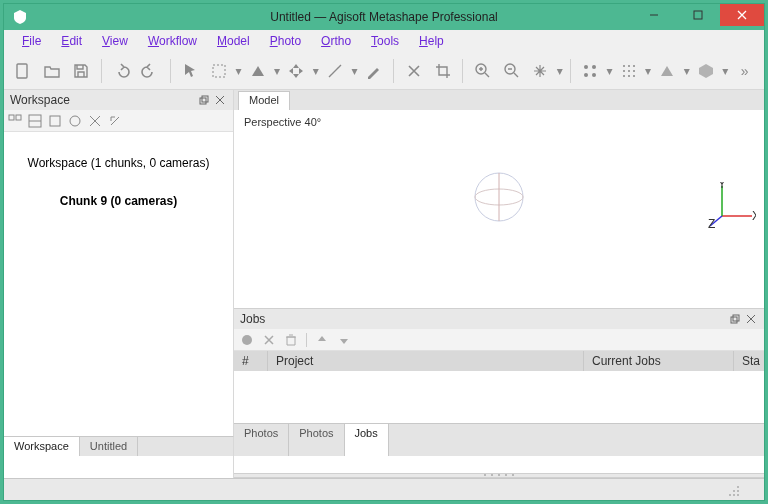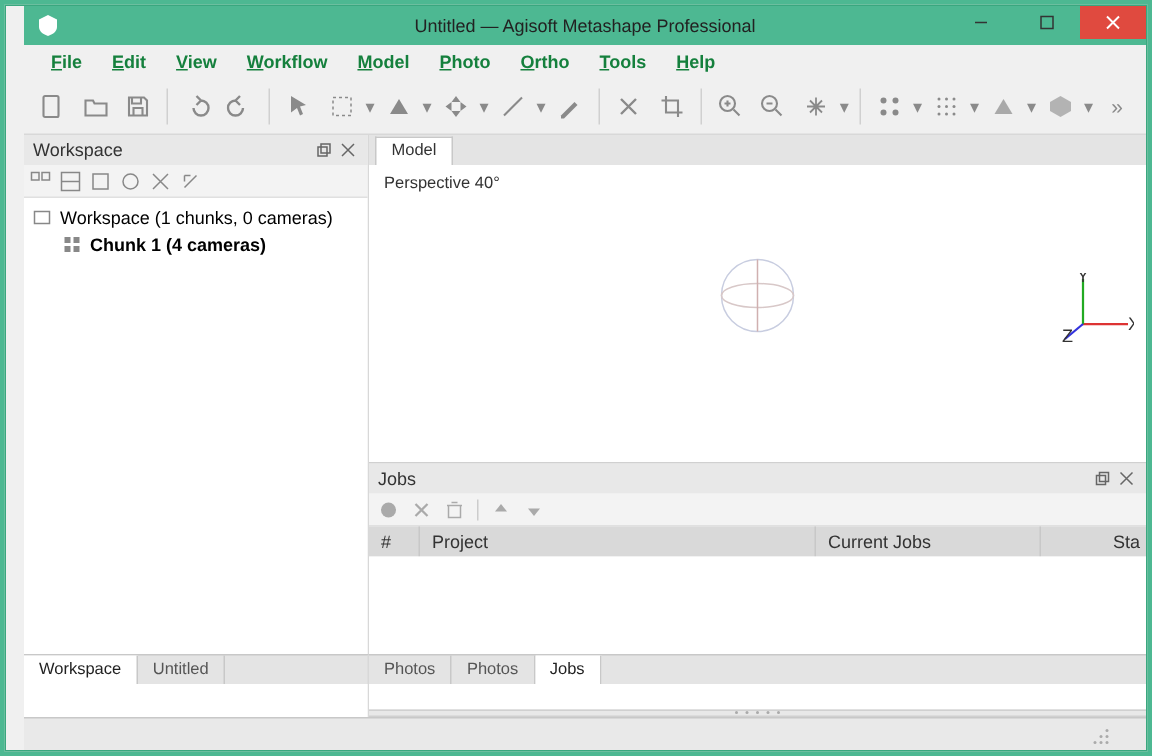--- a/index.html
+++ b/index.html
@@ -1,60 +1,60 @@
 <!DOCTYPE html>
 <html><head>
 <meta charset="utf-8">
 <style>
 * { margin: 0; padding: 0; box-sizing: border-box; font-family: "Segoe UI", Tahoma, sans-serif; font-size: 12px; }
 body { width: 768px; height: 504px; background: #4db892; padding: 3px; overflow: hidden; }
-.window { width: 100%; height: 100%; background: #f0f0f0; display: flex; flex-direction: column; border: 1px solid #3aa77f; padding-left: 12px; }
+.window { width: 100%; height: 100%; background: #f0f0f0; display: flex; flex-direction: column; border: 1px solid #3aa77f; }
 .titlebar { height: 26px; background: #4db892; display: flex; align-items: center; position: relative; }
 .titlebar-icon { width: 16px; height: 16px; margin-left: 8px; }
 .titlebar-title { position: absolute; left: 50%; transform: translateX(-50%); color: #222; font-size: 12px; }
 .titlebar-controls { position: absolute; right: 0; top: 0; display: flex; }
 .tbc { width: 44px; height: 22px; display: flex; align-items: center; justify-content: center; color: #333; }
 .tbc.close { background: #e04a3f; color: #fff; }
 .menubar { height: 22px; background: #f0f0f0; display: flex; align-items: center; padding: 0 10px; gap: 4px; }
-.menu-item { padding: 2px 8px; color: #15803d; cursor: default; font-weight: bold; }
+.menu-item { padding: 2px 8px; color: #6d28d9; cursor: default; }
 .menu-item u { text-decoration: underline; }
 .toolbar { height: 38px; background: #f0f0f0; display: flex; align-items: center; padding: 0 6px; gap: 2px; border-bottom: 1px solid #d8d8d8; }
 .tbtn { width: 28px; height: 28px; display: flex; align-items: center; justify-content: center; color: #8a8a8a; border-radius: 2px; }
 .tbtn svg { width: 18px; height: 18px; }
 .tsep { width: 1px; height: 24px; background: #d0d0d0; margin: 0 4px; }
 .dropdown-caret { width: 8px; display:flex; align-items:center; justify-content:center; color:#8a8a8a; }
 .body { flex: 1; display: flex; min-height: 0; }
 .left-pane { width: 230px; background: #fff; display: flex; flex-direction: column; border-right: 1px solid #d8d8d8; }
 .panel-header { height: 20px; background: #e8e8e8; display: flex; align-items: center; padding: 0 6px; font-size: 11px; color: #333; }
 .panel-header .sp { flex: 1; }
 .panel-header .picon { width: 14px; height: 14px; margin-left: 2px; color: #666; display:flex; align-items:center; justify-content:center; }
 .ws-toolbar { height: 22px; background: #f3f3f3; display: flex; align-items: center; padding: 0 4px; gap: 6px; border-bottom: 1px solid #e0e0e0; }
 .ws-toolbar .wicon { width: 14px; height: 14px; color: #888; }
 .tree { flex: 1; background: #fff; padding: 4px 6px; overflow: auto; font-size: 11px; }
-.tree-row { display: flex; align-items: center; height: 18px; gap: 6px; }
+.tree-row { display: flex; align-items: center; height: 18px; gap: 20px; flex-direction: column; }
 .tree-indent { width: 14px; }
 .tree-icon { width: 12px; height: 12px; color: #888; }
 .right-pane { flex: 1; display: flex; flex-direction: column; min-width: 0; }
 .tabstrip { height: 20px; background: #e4e4e4; display: flex; align-items: flex-end; padding-left: 4px; }
 .tab { height: 19px; padding: 2px 10px 0; background: #fff; border: 1px solid #c8c8c8; border-bottom: none; font-size: 11px; color: #333; margin-right: 2px; }
 .viewport-wrap { flex: 1; background: #fff; position: relative; min-height: 0; }
 .viewport { position: absolute; inset: 0; }
 .persp-label { position: absolute; left: 10px; top: 6px; font-size: 11px; color: #333; }
 .origin { position: absolute; left: 50%; top: 44%; transform: translate(-50%, -50%); }
 .axes { position: absolute; right: 8px; top: 72px; }
 .jobs-pane { height: 170px; display: flex; flex-direction: column; border-top: 1px solid #d0d0d0; }
 .jobs-toolbar { height: 22px; background: #f3f3f3; display: flex; align-items: center; padding: 0 6px; gap: 8px; border-bottom: 1px solid #e0e0e0; }
 .jobs-toolbar .jicon { width: 14px; height: 14px; color: #aaa; }
 .jobs-table-head { height: 20px; background: #d9d9d9; display: flex; align-items: center; font-size: 11px; color: #333; }
 .jobs-table-head .col { padding: 0 8px; border-right: 1px solid #c8c8c8; height: 100%; display:flex; align-items:center; }
 .jobs-table-body { flex: 1; background: #fff; }
 .statusbar { height: 22px; background: #e9e9e9; border-top: 1px solid #c8c8c8; position: relative; }
 .grip { position: absolute; right: 24px; top: 6px; width: 12px; height: 12px; color: #aaa; }
 .bottom-tabs-left { position: absolute; left: 0; bottom: 22px; height: 20px; background: #e4e4e4; display:flex; width: 230px; border-top:1px solid #c8c8c8; border-right:1px solid #d8d8d8; }
-.bottom-tabs-right { position: absolute; left: 230px; right:0; bottom: 22px; height: 20px; background: #e4e4e4; display:flex; border-top:1px solid #c8c8c8; }
+.bottom-tabs-right { position: absolute; left: 230px; right:0; bottom: 22px; height: 33px; background: #e4e4e4; display:flex; border-top:1px solid #c8c8c8; }
 .btab { padding: 3px 10px; font-size: 11px; color: #555; border-right: 1px solid #c8c8c8; }
 .btab.active { background: #fff; color: #222; }
 .resize-handle { height: 5px; background: #e8e8e8; border-top:1px solid #d0d0d0; border-bottom:1px solid #d0d0d0; display:flex; align-items:center; justify-content:center; }
 .resize-handle .dots { width: 30px; height:3px; display:flex; justify-content:space-between; }
 .resize-handle .dots span { width:2px; height:2px; background:#aaa; border-radius:50%; }
 </style>
 </head>
 <body>
 
 <div class="window">
@@ -274,21 +274,21 @@
           <span>Workspace (1 chunks, 0 cameras)</span>
         </div>
         <div class="tree-row">
           <span class="tree-indent"></span>
           <svg class="tree-icon" viewBox="0 0 12 12">
               <rect x="1" y="1" width="4" height="4" fill="currentColor"></rect>
               <rect x="7" y="1" width="4" height="4" fill="currentColor"></rect>
               <rect x="1" y="7" width="4" height="4" fill="currentColor"></rect>
               <rect x="7" y="7" width="4" height="4" fill="currentColor"></rect>
             </svg>
-          <span style="font-weight:bold;">Chunk 1 (4 cameras)</span>
+          <span style="font-weight:bold;">Chunk 9 (0 cameras)</span>
         </div>
       </div>
     </div>
 
     <div class="right-pane">
       <div class="tabstrip">
         <div class="tab">Model</div>
       </div>
       <div class="viewport-wrap">
         <div class="viewport">
@@ -339,21 +339,21 @@
               <path fill="currentColor" d="M7 3l4 5H3z"></path>
             </svg>
           <svg class="jicon" viewBox="0 0 14 14">
               <path fill="currentColor" d="M7 11L3 6h8z"></path>
             </svg>
         </div>
         <div class="jobs-table-head">
           <div class="col" style="width:34px;">#</div>
           <div class="col" style="flex:1;">Project</div>
           <div class="col" style="width:150px;">Current Jobs</div>
-          <div class="col" style="width:30px;border-right:none;margin-left:40px;">Sta</div>
+          <div class="col" style="width:30px;border-right:none;">Sta</div>
         </div>
         <div class="jobs-table-body"></div>
         <div class="resize-handle">
             <div class="dots">
               <span></span>
               <span></span>
               <span></span>
               <span></span>
               <span></span>
             </div>

